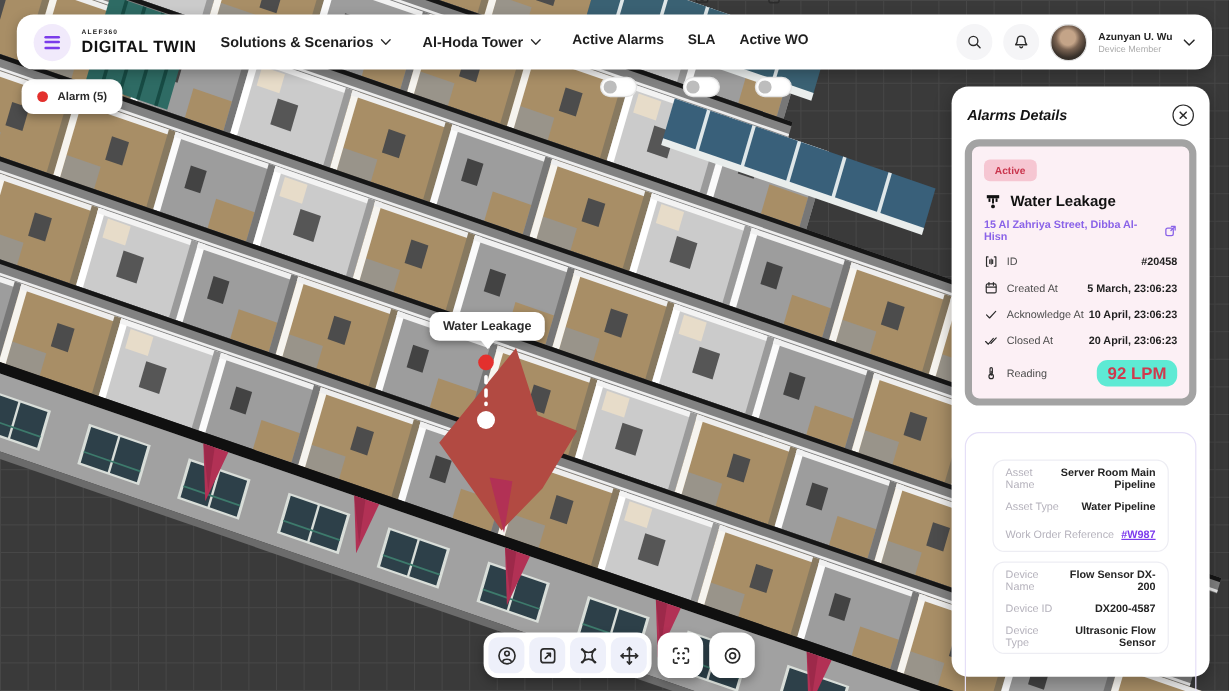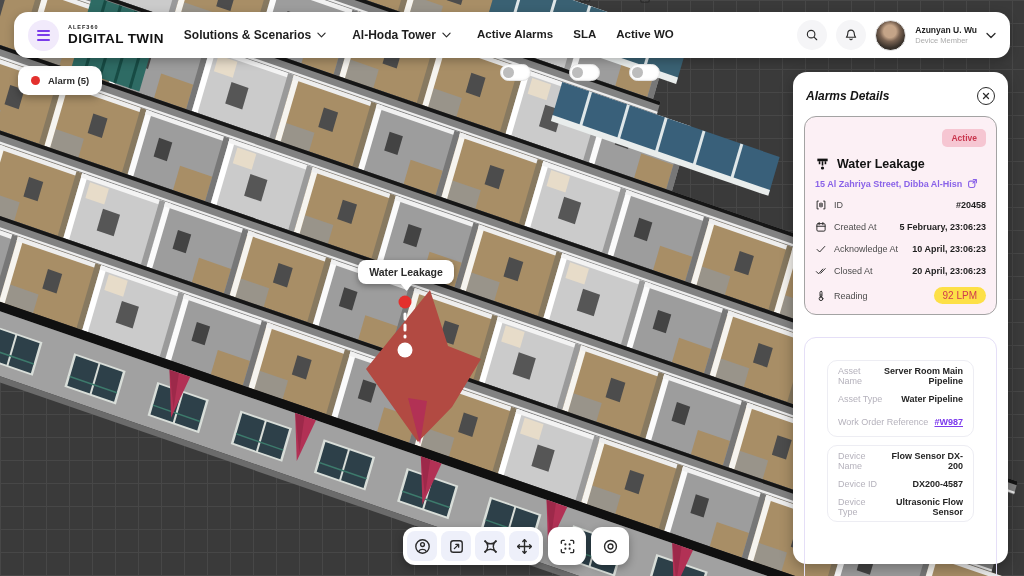--- a/index.html
+++ b/index.html
@@ -45,31 +45,31 @@
     display:flex;align-items:center;gap:8px;box-shadow:0 3px 8px rgba(0,0,0,.3);z-index:4;cursor:pointer;text-align:right;}
   .alarm-badge .dot{width:9px;height:9px;border-radius:50%;background:#e3302d;}
   .alarm-badge .txt{font-size:9.5px;font-weight:600;color:#2b2b2b;}
   
   .panel{position:absolute;right:16px;top:72px;width:215px;height:492px;background:#fff;border-radius:14px;
     box-shadow:0 4px 14px rgba(0,0,0,.3);padding:11px 11px;z-index:5;}
   .panel-head{display:flex;align-items:center;justify-content:space-between;padding:4px 2px 2px 2px;font-style:italic;}
   .panel-title{font-size:12px;font-weight:700;color:#141414;}
   .close-btn{width:18px;height:18px;border-radius:50%;border:1.4px solid #2c2c2c;background:#fff;display:flex;
     align-items:center;justify-content:center;cursor:pointer;padding:0;}
-  .card1{margin-top:9px;background:#fcf0f5;border:1px solid #a3a3a3;border-radius:12px;padding:10px;text-align:right;}
+  .card1{margin-top:9px;background:#fcf0f5;border:6px solid #a3a3a3;border-radius:12px;padding:10px;}
   .chip{display:inline-block;background:#f6c6d2;color:#c9354d;font-size:8.5px;font-weight:700;
     padding:4px 9px;border-radius:5px;}
   .alarm-title-row{display:flex;align-items:center;gap:7px;margin-top:9px;}
   .alarm-title{font-size:12.5px;font-weight:700;color:#121212;}
   .addr-row{display:flex;align-items:center;gap:5px;margin-top:7px;cursor:pointer;}
   .addr{font-size:9px;font-weight:600;color:#8a63e8;}
   .info-row{display:flex;align-items:center;margin-top:10px;}
   .info-row .lbl{font-size:9px;color:#4c4c4c;margin-left:7px;}
   .info-row .val{margin-left:auto;font-size:9px;font-weight:700;color:#1f1f1f;}
-  .badge-val{margin-left:auto;background:#fde047;color:#cf3a4e;font-size:10px;font-weight:400;
+  .badge-val{margin-left:auto;background:#5eead4;color:#cf3a4e;font-size:14px;font-weight:700;
     padding:3px 9px;border-radius:9px;}
   .card2{margin-top:22px;border:1px solid #e5dff7;border-radius:12px;padding:22px;height:261px;}
   .sub-box{border:1px solid #ededf3;border-radius:10px;padding:3px 10px;background:#fff;}
   .sub-box + .sub-box{margin-top:8px;}
   .kv{display:flex;align-items:center;height:23px;}
   .kv .k{font-size:9px;color:#b5b2bc;}
   .kv .v{margin-left:auto;font-size:9px;font-weight:700;color:#242424;text-align:right;}
   .kv .v.link{color:#7c3aed;text-decoration:underline;cursor:pointer;}
   
   .toolbar{position:absolute;left:403px;top:527px;display:flex;gap:5px;z-index:4;}
@@ -391,21 +391,21 @@
         <span class="val">#20458</span>
       </div>
       <div class="info-row">
         <svg width="12" height="12" viewBox="0 0 16 16">
           <rect x="2.5" y="3.5" width="11" height="10" rx="1.6" class="ic"></rect>
           <line x1="5.5" y1="2" x2="5.5" y2="5" class="ic"></line>
             <line x1="10.5" y1="2" x2="10.5" y2="5" class="ic"></line>
           <line x1="2.5" y1="7" x2="13.5" y2="7" class="ic"></line>
           </svg>
         <span class="lbl">Created At</span>
-        <span class="val">5 February, 23:06:23</span>
+        <span class="val">5 March, 23:06:23</span>
       </div>
       <div class="info-row">
         <svg width="12" height="12" viewBox="0 0 16 16">
           <path d="M2.8,8.6 L6.2,12 L13,4.6" class="ic"></path>
           </svg>
         <span class="lbl">Acknowledge At</span>
         <span class="val">10 April, 23:06:23</span>
       </div>
       <div class="info-row">
         <svg width="12" height="12" viewBox="0 0 16 16">

